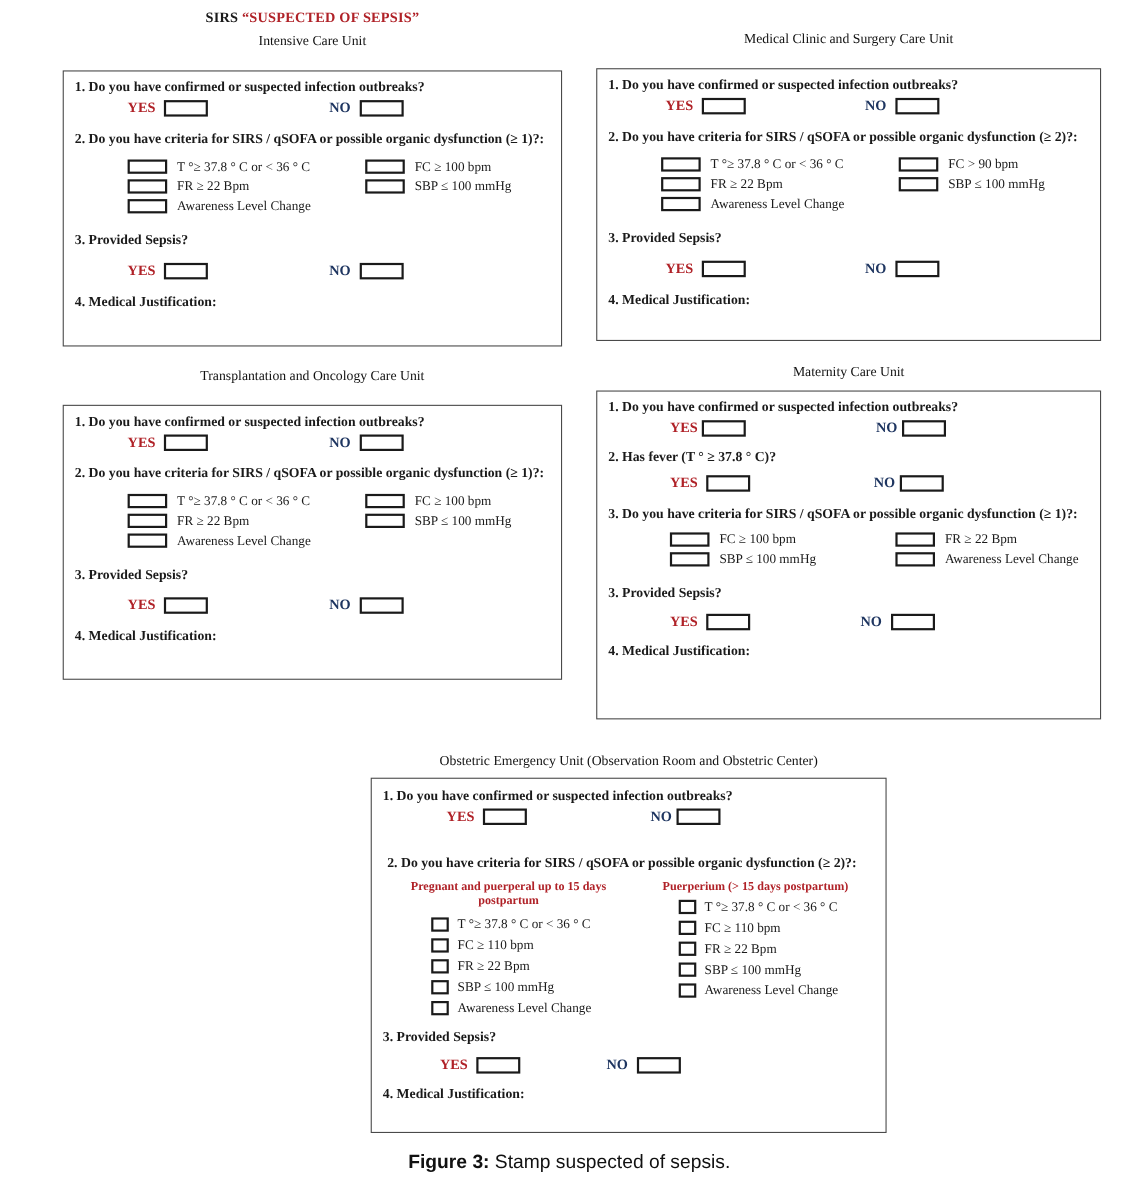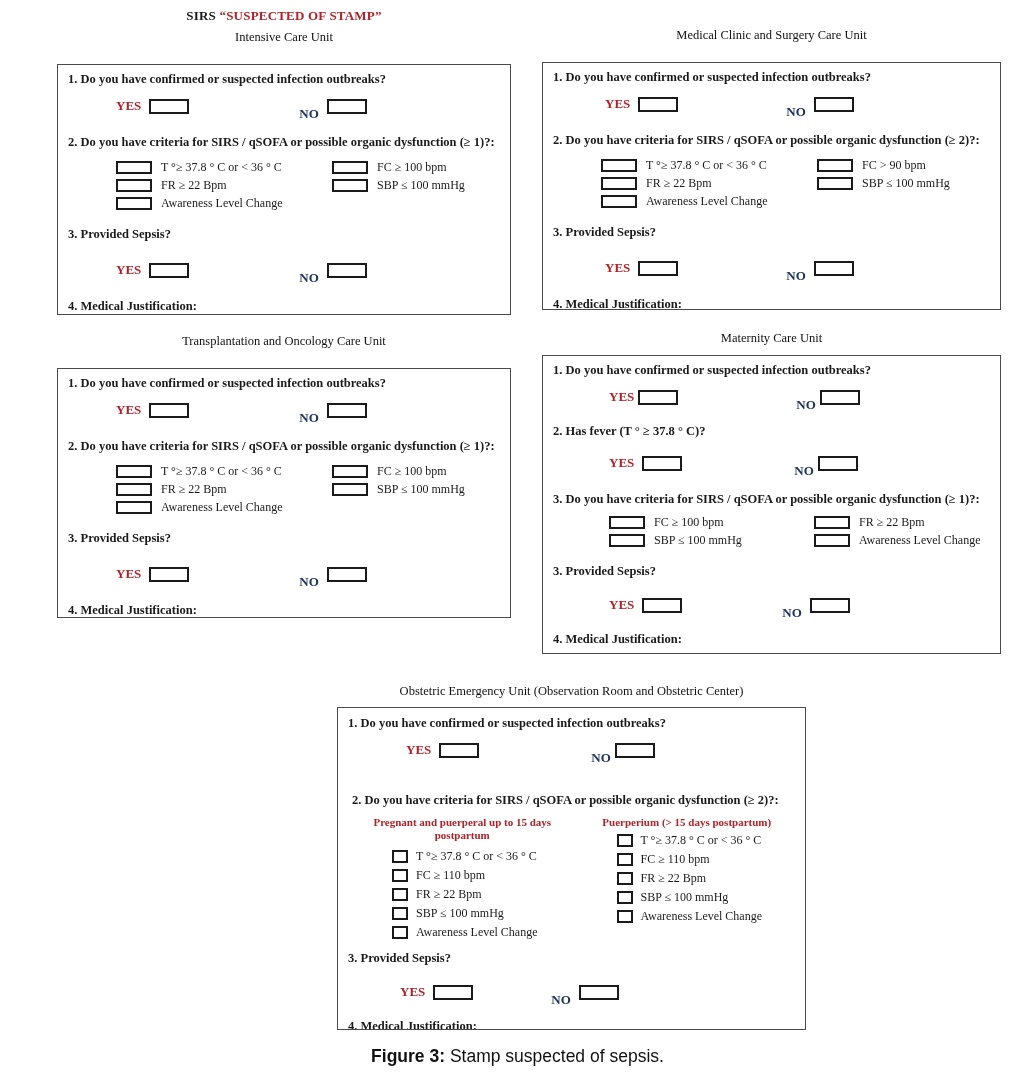--- a/index.html
+++ b/index.html
@@ -13,21 +13,21 @@
 
   .panel { position:absolute; border:1px solid #4a4a4a; background:#fff; padding:6px 10px; overflow:hidden; }
 
   .q { font-weight:bold; font-size:12.5px; line-height:1.28; }
 
   .yn-row { display:flex; align-items:center; margin-top:3px; }
   .yn-group { display:flex; align-items:center; gap:8px; }
   .yn-group.tight { gap:4px; }
   .yn-label { font-weight:bold; font-size:13px; }
   .yes { color:#b02228; }
-  .no  { color:#1e3560;margin-top:16px; }
+  .no  { color:#1e3560; }
 
   .cb   { display:inline-block; width:40px; height:15px; border:2px solid #1a1a1a; background:#fff; }
   .cb-w { display:inline-block; width:36px; height:13px; border:2px solid #1a1a1a; background:#fff; }
   .cb-s { display:inline-block; width:16px; height:13px; border:2px solid #1a1a1a; background:#fff; flex:0 0 auto; }
 
   .crit-cols { display:flex; padding-left:48px; }
   .crit-col1 { width:216px; }
   .crit-row { display:flex; align-items:center; gap:9px; margin-bottom:3px; }
   .crit-label { font-size:12px; white-space:nowrap; }
 
@@ -43,21 +43,21 @@
 
   .mb12 { margin-bottom:12px; } .mb10 { margin-bottom:10px; } .mb8 { margin-bottom:8px; }
   .mb6 { margin-bottom:6px; }
 </style>
 </head>
 <body>
 
 <div id="page">
 
   <div class="abs stampline" style="left:57px; top:8px; width:454px;">
-    <span>SIRS </span><span class="stamp-red">“SUSPECTED OF STAMP”</span>
+    <span>SIRS </span><span class="stamp-red">“SUSPECTED OF SEPSIS”</span>
   </div>
 
   <div class="abs ptitle" style="left:57px; top:30px; width:454px;">Intensive Care Unit</div>
   <div class="abs ptitle" style="left:542px; top:28px; width:459px;">Medical Clinic and Surgery Care Unit</div>
   <div class="abs ptitle" style="left:542px; top:331px; width:459px;">Maternity Care Unit</div>
   <div class="abs ptitle" style="left:57px; top:334px; width:454px;">Transplantation and Oncology Care Unit</div>
   <div class="abs ptitle" style="left:337px; top:684px; width:469px;">Obstetric Emergency Unit (Observation Room and Obstetric Center)</div>
 
   <div class="panel" style="left:57px; top:64px; width:454px; height:251px;">
     <div class="q">1. Do you have confirmed or suspected infection outbreaks?</div>

